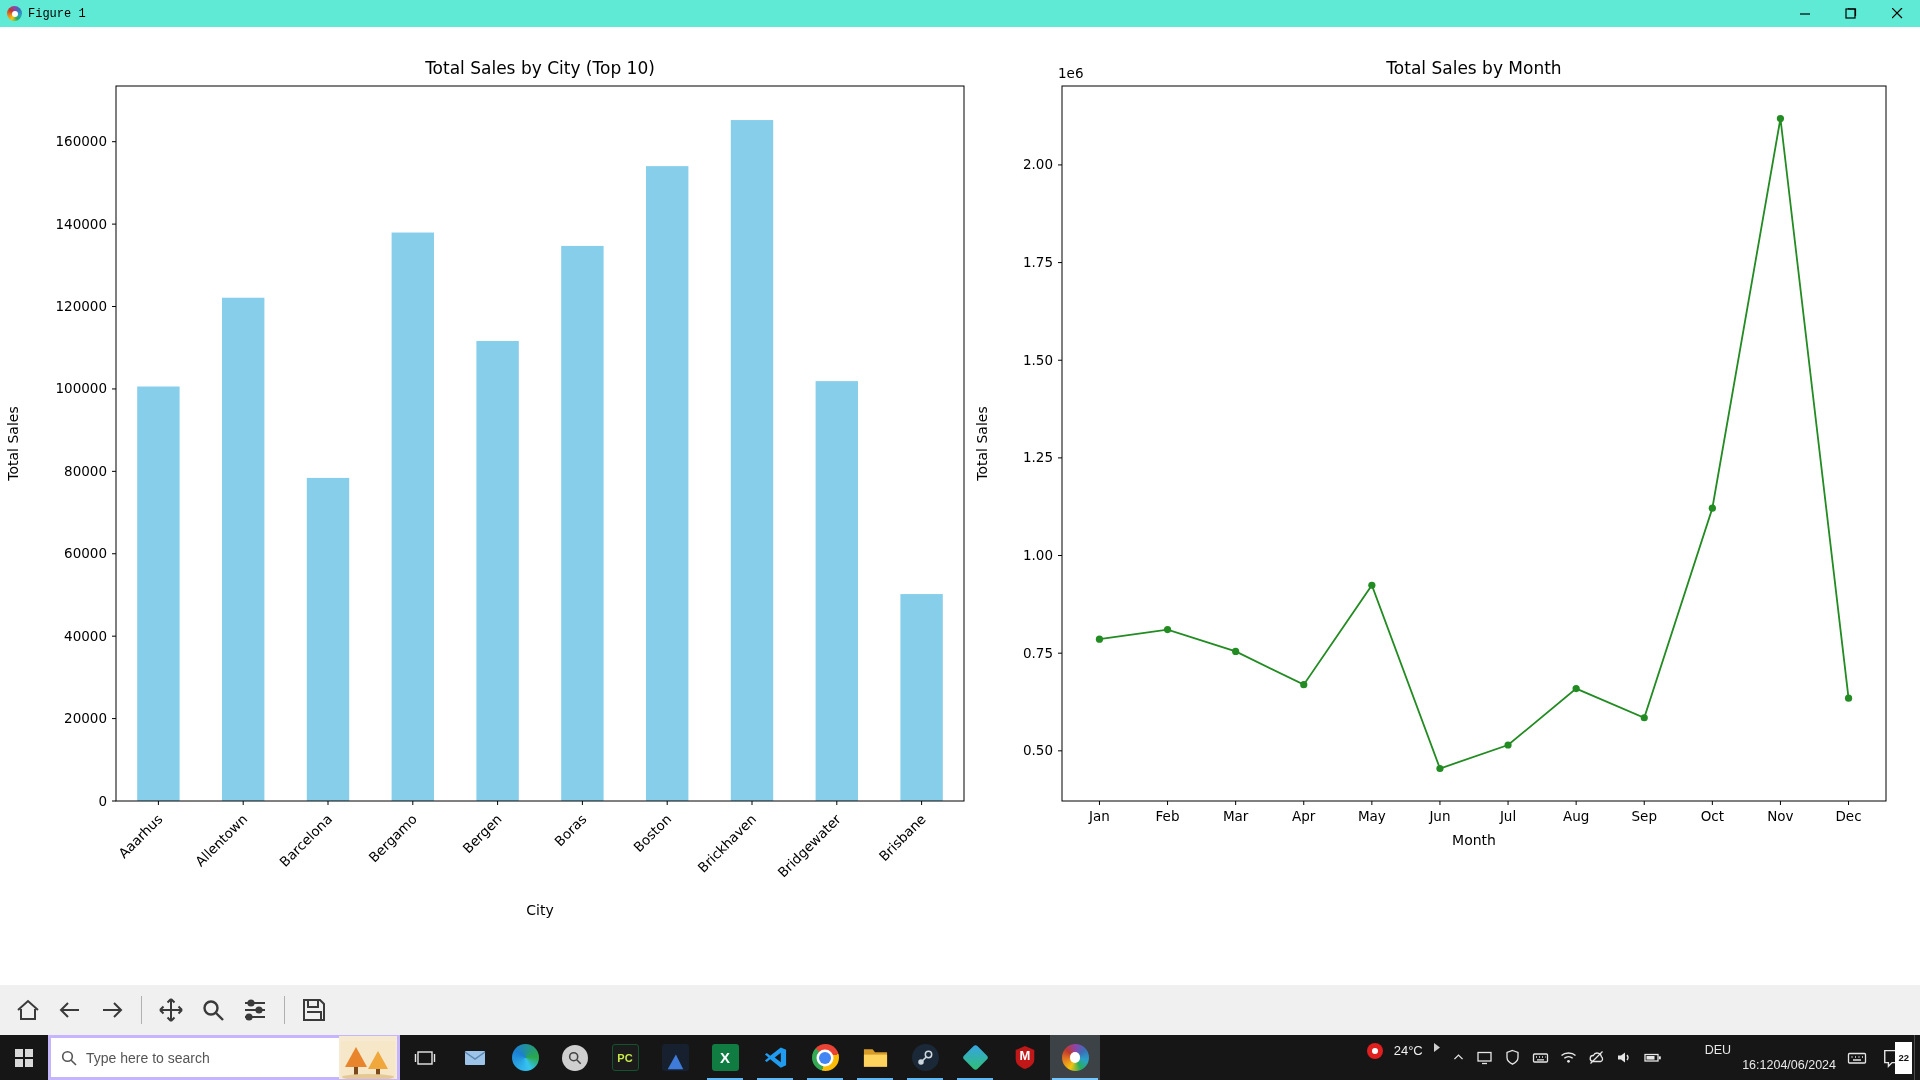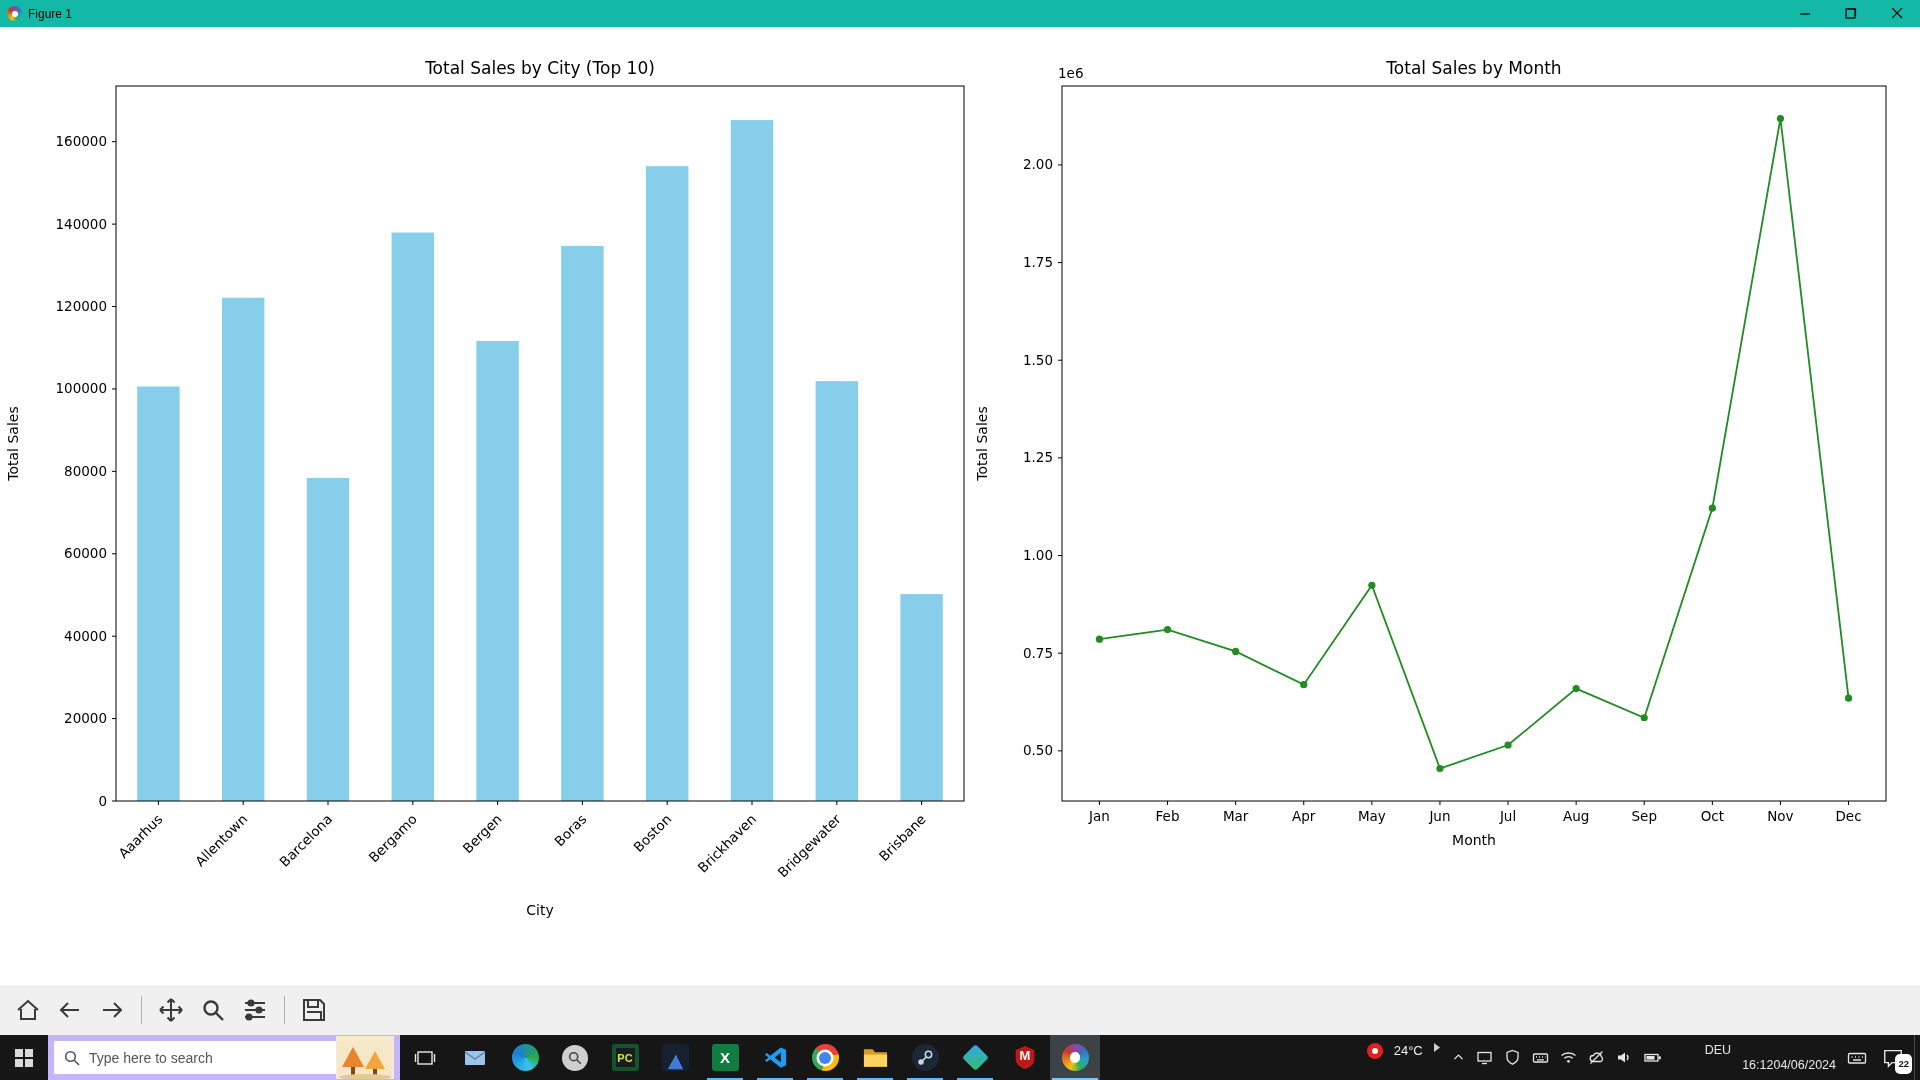--- a/index.html
+++ b/index.html
@@ -2,22 +2,22 @@
 <html><head>
 <meta charset="utf-8">
 <style>
   * { margin:0; padding:0; box-sizing:border-box; }
   html,body { width:1920px; height:1080px; overflow:hidden; background:#fff;
               font-family:"DejaVu Sans", sans-serif; }
 
   
   .window { position:absolute; top:0; left:0; width:1920px; height:1035px; background:#fff; }
 
-  .titlebar { height:27px; display:flex; align-items:center; background:#14b8a6;
-              font-family:Liberation Sans, sans-serif; font-size:12px; color:#000; }
+  .titlebar { height:27px; display:flex; align-items:center; background:#5eead4;
+              font-family:Liberation Mono, monospace; font-size:12px; color:#000; }
   .titlebar .app-ico { margin:0 6px 0 7px; }
   .cap-btns { margin-left:auto; display:flex; height:27px; }
   .cap-btn { width:46px; height:27px; display:flex; align-items:center; justify-content:center; }
   .cap-btn svg { display:block; }
 
   .mpl-logo { border-radius:50%;
     background:conic-gradient(#8e44ad,#3b6fb6,#2aa0c8,#27ae60,#f1c40f,#e67e22,#c0392b,#8e44ad);
     position:relative; }
   .mpl-logo::after { content:''; position:absolute; inset:30%; background:#fff; border-radius:50%; }
   .mpl-sm { width:15px; height:15px; }
@@ -33,36 +33,36 @@
   .tool-sep { width:1px; height:28px; background:#b0b0b0; margin:0 5px; }
 
   
   .taskbar { position:absolute; bottom:0; left:0; width:1920px; height:45px; background:#161616;
              display:flex; align-items:center; color:#e8e8e8;
              font-family:"Liberation Sans", sans-serif; }
   .start-btn { width:48px; height:45px; display:flex; align-items:center; justify-content:center; }
   .win-logo { display:grid; grid-template-columns:8px 8px; grid-template-rows:8px 8px; gap:2px; }
   .win-logo span { background:#d9d9d9; }
 
-  .search-box { width:352px; height:45px; background:#ffffff; border:6px solid #c4b5fd;
+  .search-box { width:352px; height:45px; background:#ffffff; border:3px solid #c4b5fd;
                 display:flex; align-items:center; padding-left:10px; }
   .search-box input { flex:1; border:none; outline:none; background:transparent;
                       font-size:14px; color:#444; margin-left:9px;
                       font-family:"Liberation Sans", sans-serif; }
   .search-box input::placeholder { color:#555; }
   .weather-art { width:58px; height:43px; background:#f7ead3; display:flex; align-items:flex-end; justify-content:center; }
 
   .tb-btn { width:50px; height:45px; display:flex; align-items:center; justify-content:center; position:relative; }
   .tb-btn.running::after { content:''; position:absolute; bottom:0; left:7px; right:7px; height:2px; background:#5fb8f5; }
   .tb-btn.active { background:#3d4247; }
   .tb-btn.active::after { content:''; position:absolute; bottom:0; left:2px; right:2px; height:2px; background:#76c6ff; }
 
   .circle-gray { width:26px; height:26px; border-radius:50%; background:#cfcfcf;
                  display:flex; align-items:center; justify-content:center; }
-  .pycharm { width:27px; height:27px; background:#1b1b1b; border:4px solid #14532d; border-radius:3px;
+  .pycharm { width:27px; height:27px; background:#1b1b1b; border:1px solid #14532d; border-radius:3px;
              color:#c6e84a; font-weight:bold; font-size:11px; display:flex; align-items:center; justify-content:center; }
   .darkapp { width:27px; height:27px; background:#16202e; border-radius:3px;
              display:flex; align-items:flex-end; justify-content:center; }
   .excel { width:27px; height:27px; background:#107c41; border-radius:3px; color:#fff; font-weight:bold;
            font-size:15px; display:flex; align-items:center; justify-content:center; }
   .edge-logo { width:27px; height:27px; border-radius:50%;
                background:conic-gradient(from 160deg,#36c5f0,#1b7fd4 40%,#2aa84a 80%,#36c5f0); }
   .chrome { width:27px; height:27px; border-radius:50%; position:relative;
             background:conic-gradient(from -45deg,#ea4335 0 120deg,#fbbc05 120deg 240deg,#34a853 240deg 360deg); }
   .chrome-center { position:absolute; inset:7.5px; background:#4285f4; border-radius:50%; box-shadow:0 0 0 2.5px #fff; }
@@ -75,21 +75,21 @@
 
   .tray { margin-left:auto; display:flex; gap:11px; padding-right:6px; }
   .red-dot { width:16px; height:16px; border-radius:50%; background:#e01f1f; position:relative; }
   .red-dot::after { content:''; position:absolute; left:5px; top:5px; width:6px; height:6px;
                     background:#fff; border-radius:50%; }
   .temp { font-size:13px; color:#f0f0f0; }
   .tray-ic { display:flex; align-items:center; }
   .lang { font-size:12.5px;margin-left:32px; }
   .clock { display:flex; flex-direction:row; align-items:flex-end; font-size:12.5px; line-height:15px; }
   .action { position:relative; width:30px; height:30px; display:flex; align-items:center; justify-content:center; }
-  .badge { position:absolute; right:-4px; bottom:-1px; min-width:16px; height:20px; border-radius:5px;
+  .badge { position:absolute; right:-4px; bottom:-1px; min-width:16px; height:32px; border-radius:0;
            background:#ffffff; color:#111; font-size:9.5px; font-weight:bold;
            display:flex; align-items:center; justify-content:center; padding:0 3px; }
   .show-desktop { width:6px; height:45px; border-left:1px solid #4a4a4a; }
 </style>
 </head>
 <body>
 
 <div class="window">
 
   <div class="titlebar">

